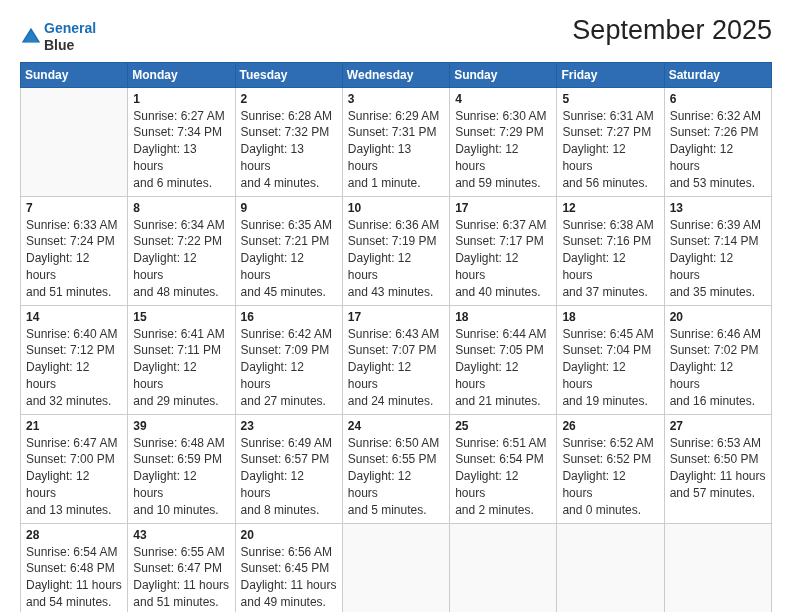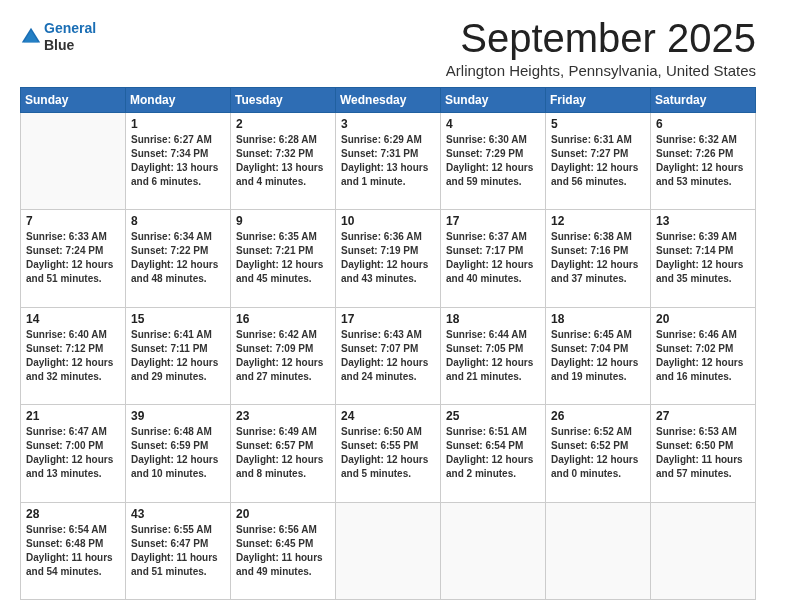--- a/index.html
+++ b/index.html
@@ -6,21 +6,21 @@
     body {
       width: 792px;
       height: 612px;
       font-family: Arial, sans-serif;
       background: #fff;
       overflow: hidden;
     }
     .page {
       width: 792px;
       height: 612px;
-      padding: 16px 36px 12px 20px;
+      padding: 16px 20px 12px 20px;
       display: flex;
       flex-direction: column;
     }
     .header {
       display: flex;
       justify-content: space-between;
       align-items: flex-start;
       margin-bottom: 8px;
     }
     .logo {
@@ -39,21 +39,21 @@
     }
     .logo-icon {
       width: 22px;
       height: 22px;
       margin-right: 2px;
     }
     .title-block {
       text-align: right;
     }
     .month-title {
-      font-size: 40px;
+      font-size: 27px;
       font-weight: normal;
       color: #222;
       line-height: 1.1;
     }
     .location {
       font-size: 15px;
       color: #333;
       margin-top: 2px;
     }
     .calendar {
@@ -81,24 +81,23 @@
       height: 80px;
     }
     .day-num {
       font-size: 12px;
       font-weight: bold;
       color: #222;
       display: block;
       margin-bottom: 2px;
     }
     .day-info {
-      font-size: 10px;
+      font-size: 12px;
       color: #333;
       line-height: 1.4;
-      font-weight: bold;
     }
     .empty-cell {
       background: #f9f9f9;
     }
   </style>
 </head>
 <body>
 
 <div class="page">
   <div class="header">
@@ -107,21 +106,20 @@
         <polygon points="12,2 22,18 2,18" fill="#1a6eb5"></polygon>
         <polygon points="12,5 20,18 4,18" fill="#2e8fd4" opacity="0.5"></polygon>
       </svg>
       <div class="logo-text">
         <div><span>General</span></div>
         <div>Blue</div>
       </div>
     </div>
     <div class="title-block">
       <div class="month-title">September 2025</div>
-      <div class="location">Arlington Heights, Pennsylvania, United States</div>
     </div>
   </div>
 
   <table class="calendar">
     <thead>
       <tr id="weekday-header">
           <th>Sunday</th>
           <th>Monday</th>
           <th>Tuesday</th>
           <th>Wednesday</th>

